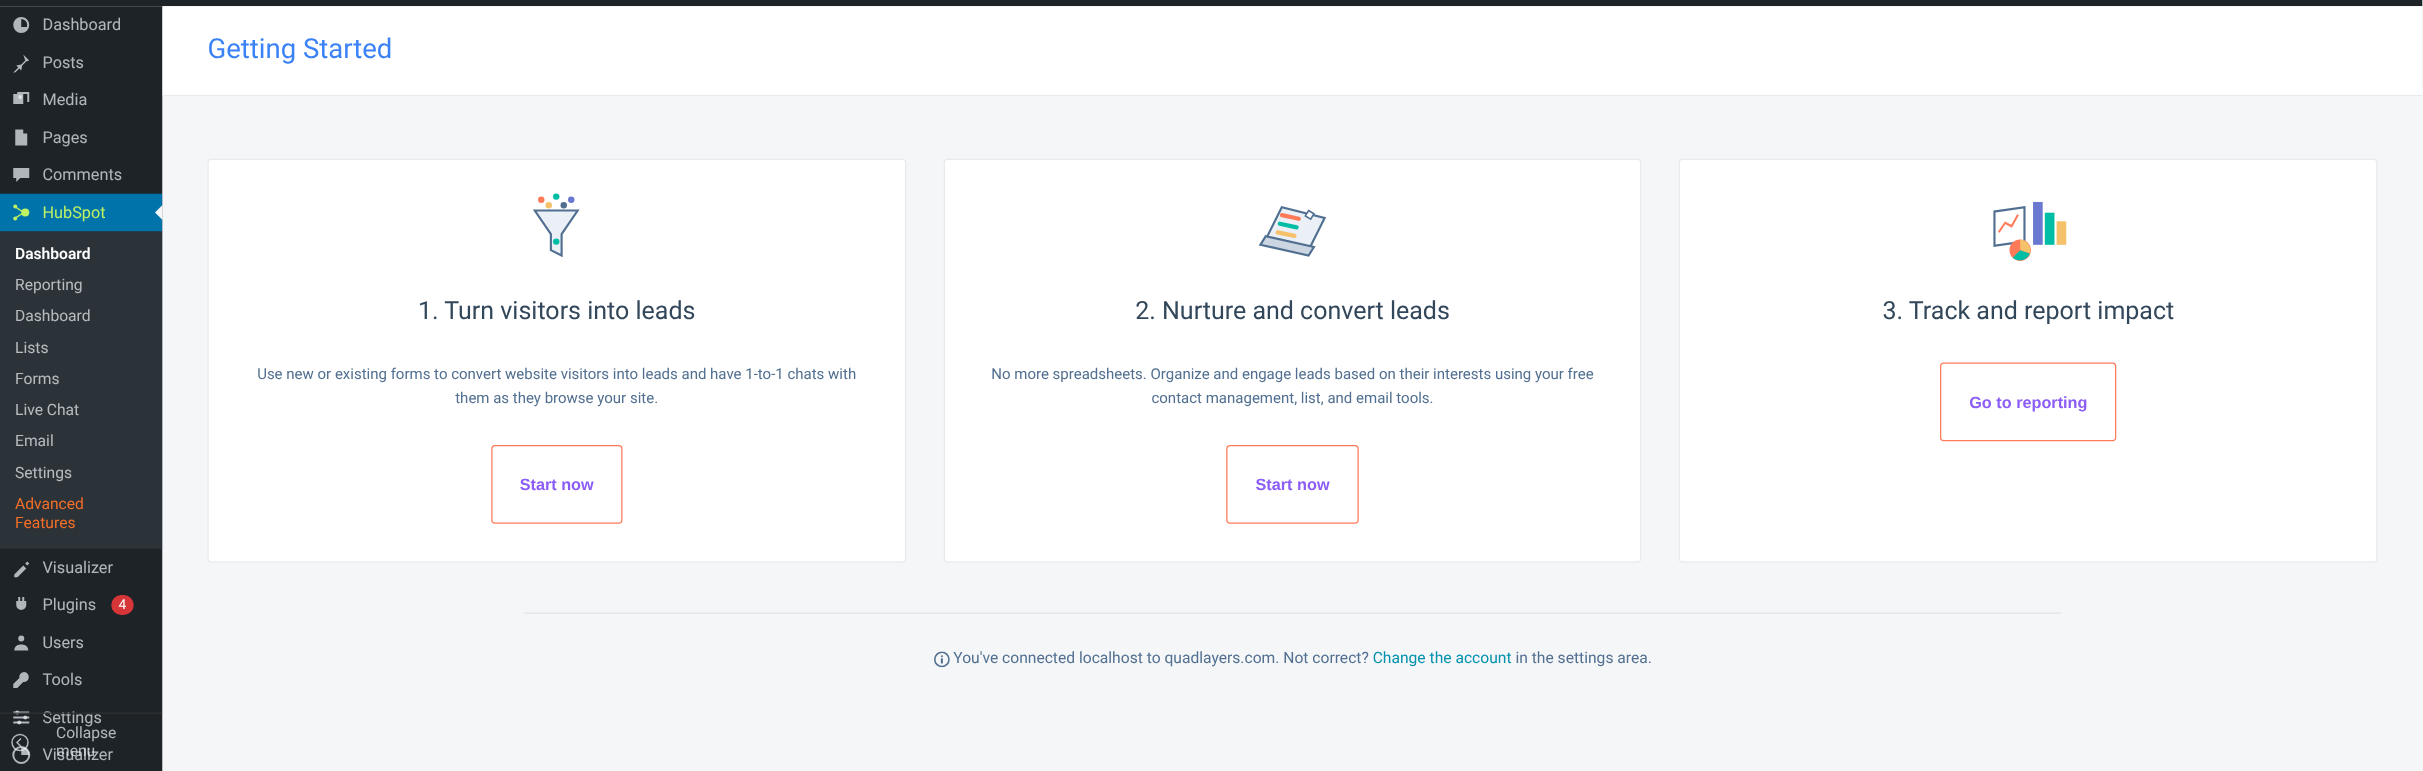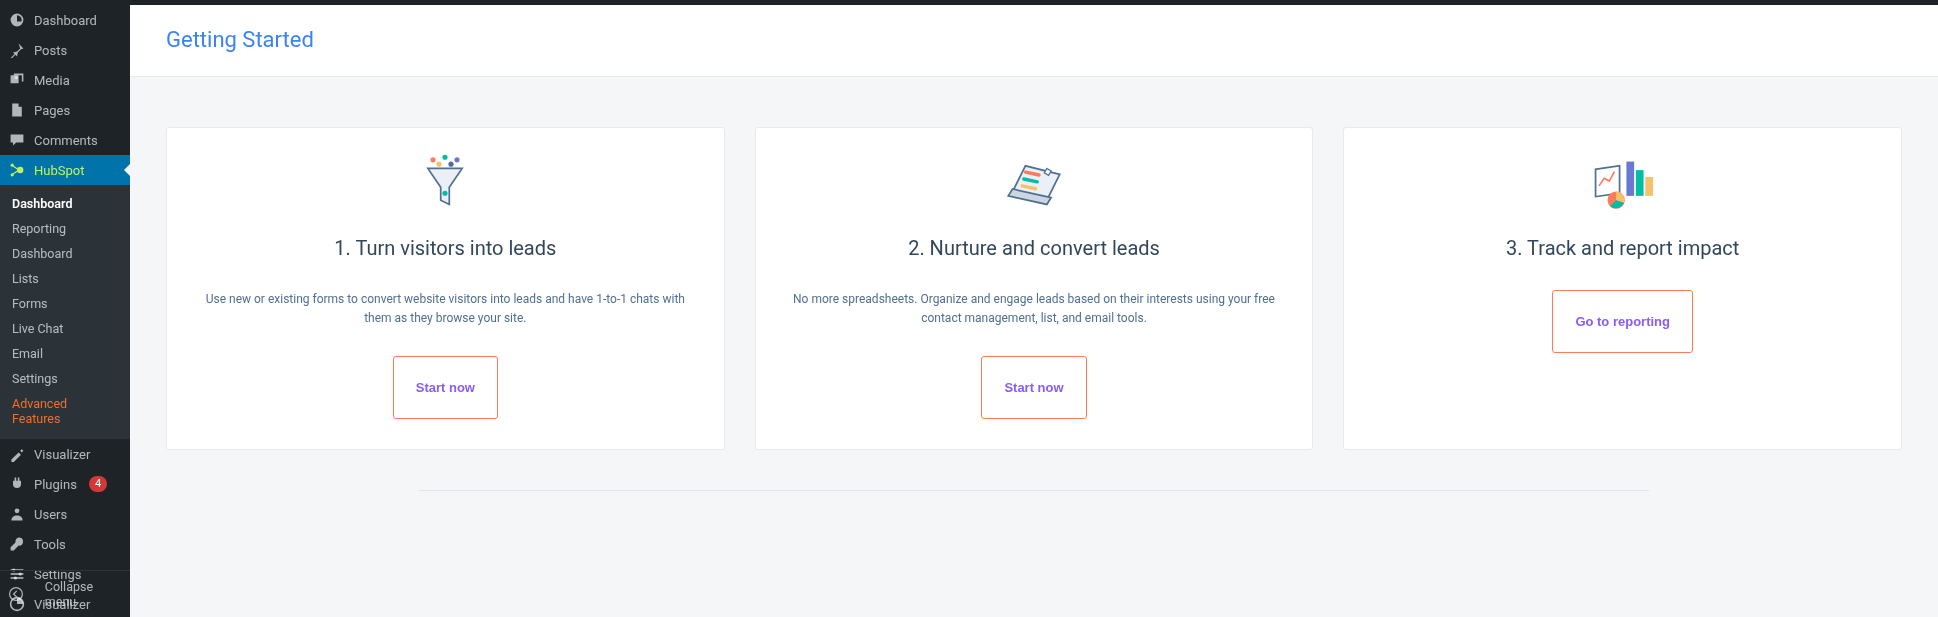--- a/index.html
+++ b/index.html
@@ -256,14 +256,22 @@
         </svg>
       </div>
       <h2>3. Track and report impact</h2>
       <button class="btn">Go to reporting</button>
     </div>
 
   </div>
 
   <hr class="div">
 
+  <div class="footer-note">
+    <span class="info-icon"><svg viewBox="0 0 16 16" width="13" height="13">
+          <circle cx="8" cy="8" r="7" fill="none" stroke="#516f90" stroke-width="1.5"></circle>
+          <circle cx="8" cy="5" r="1" fill="#516f90"></circle>
+          <rect x="7" y="7" width="2" height="5" fill="#516f90"></rect>
+        </svg></span>
+    <span>You've connected localhost to quadlayers.com. Not correct? </span><a href="#">Change the account</a><span> in the settings area.</span>
+  </div>
 
 </main>
 
 </body></html>

